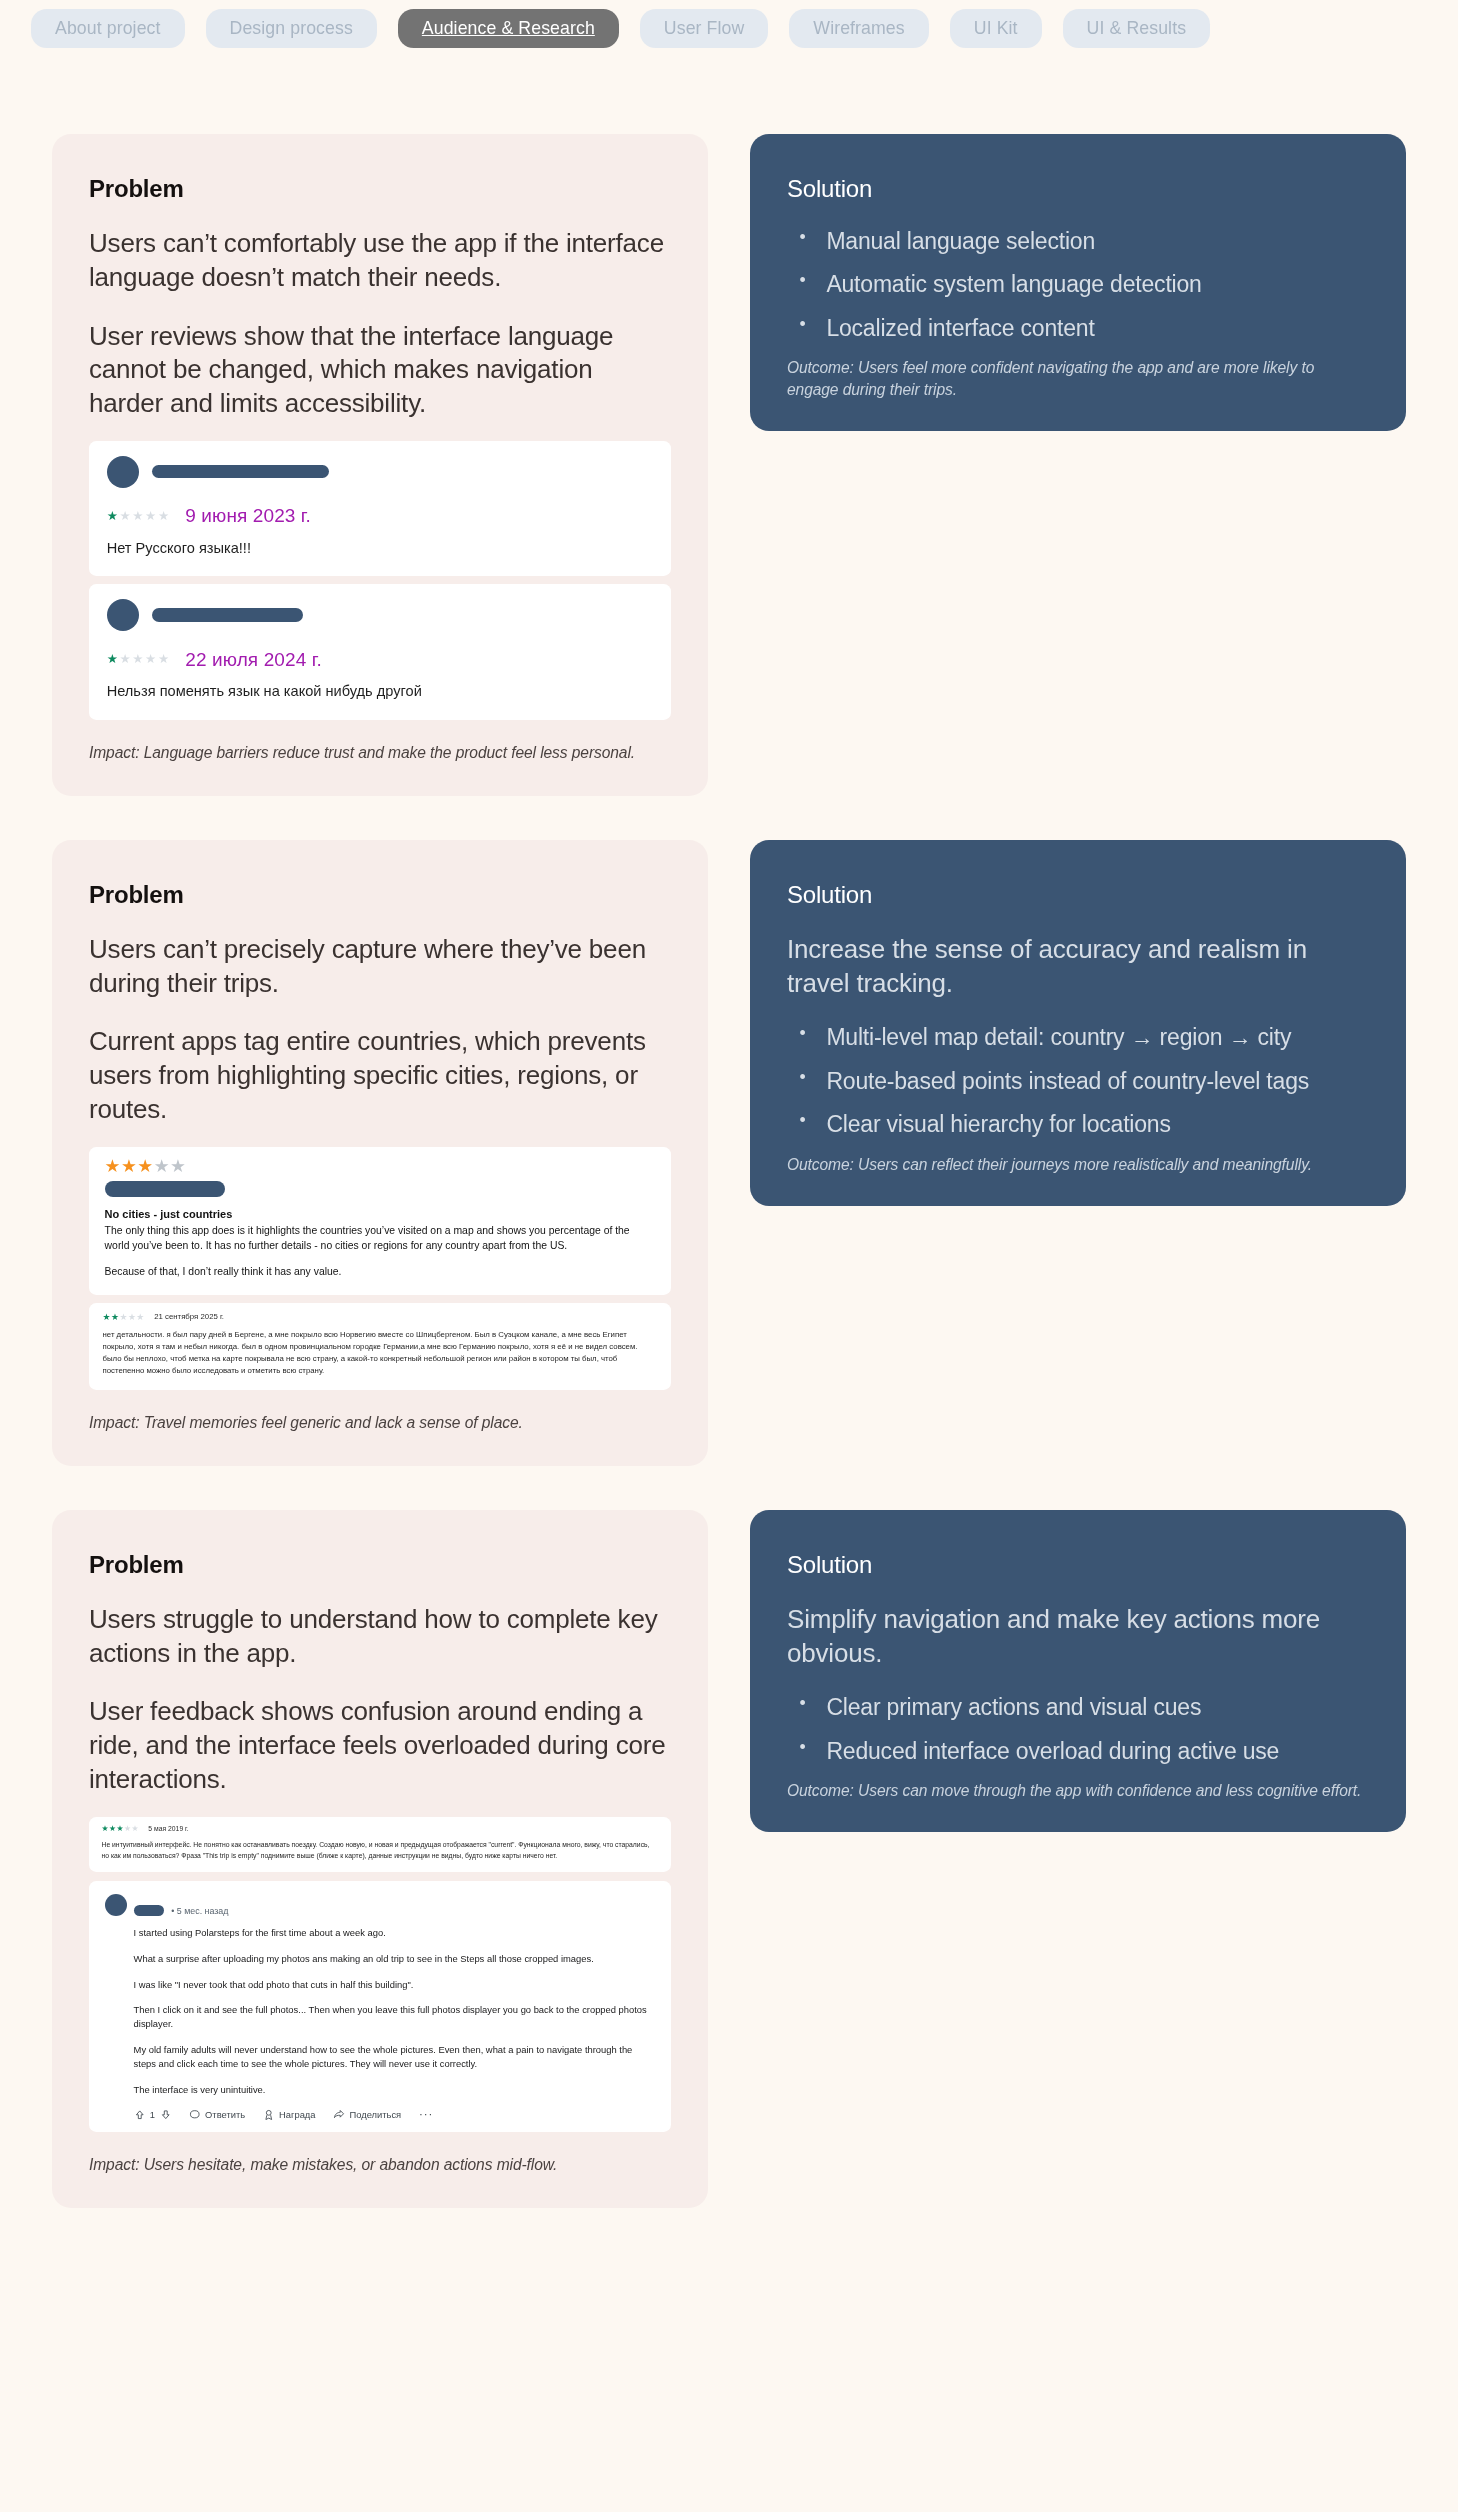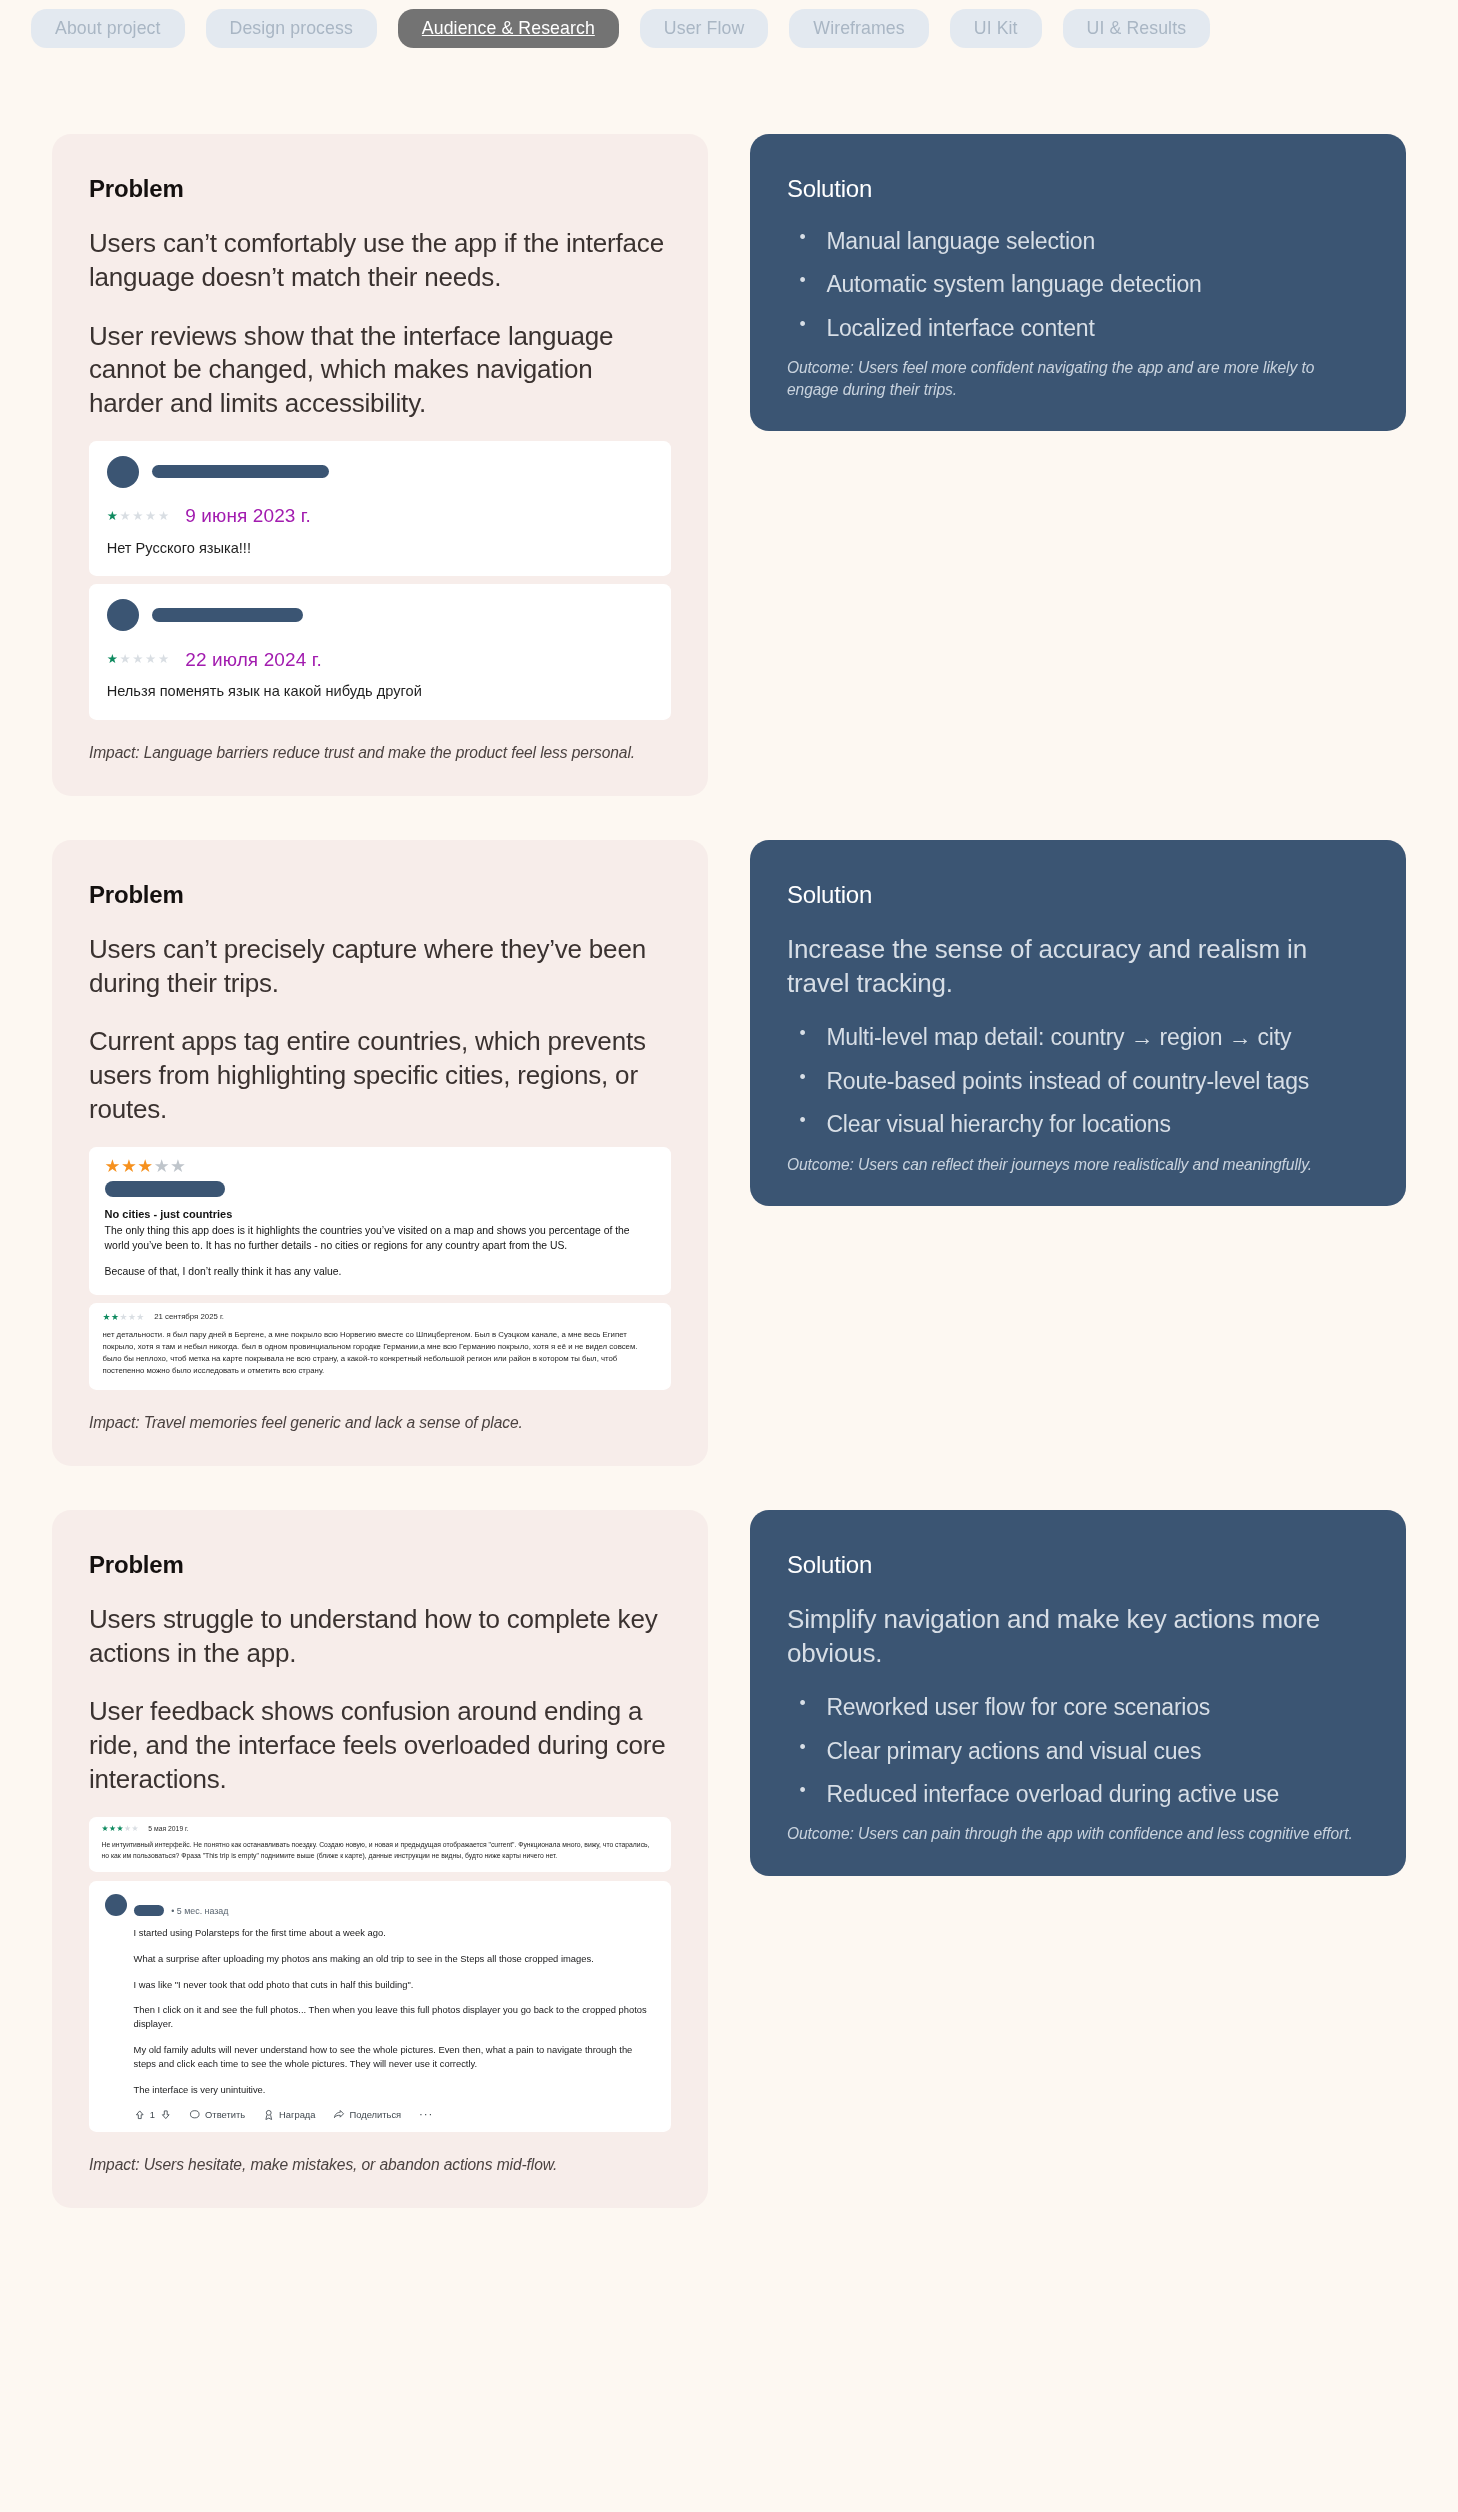--- a/index.html
+++ b/index.html
@@ -407,21 +407,20 @@
       </div>
     </div>
 
     <div class="impact">Impact: Users hesitate, make mistakes, or abandon actions mid-flow.</div>
   </div>
 
   <div class="solution-card">
     <div class="card-title">Solution</div>
     <div class="solution-lead">Simplify navigation and make key actions more obvious.</div>
     <ul class="solution-list">
-      <li>Reworked user flow for core scenarios</li>
       <li>Clear primary actions and visual cues</li>
       <li>Reduced interface overload during active use</li>
     </ul>
-    <div class="outcome">Outcome: Users can pain through the app with confidence and less cognitive effort.</div>
+    <div class="outcome">Outcome: Users can move through the app with confidence and less cognitive effort.</div>
   </div>
 
 </div>
 
 
 </body></html>

